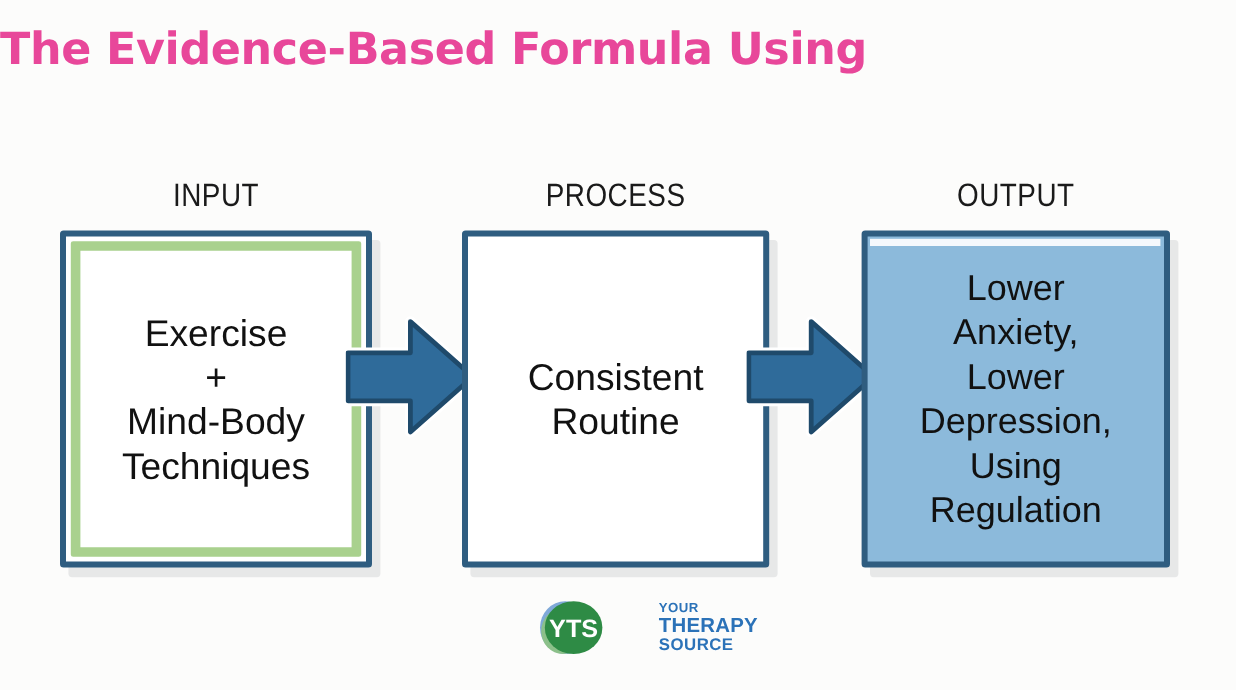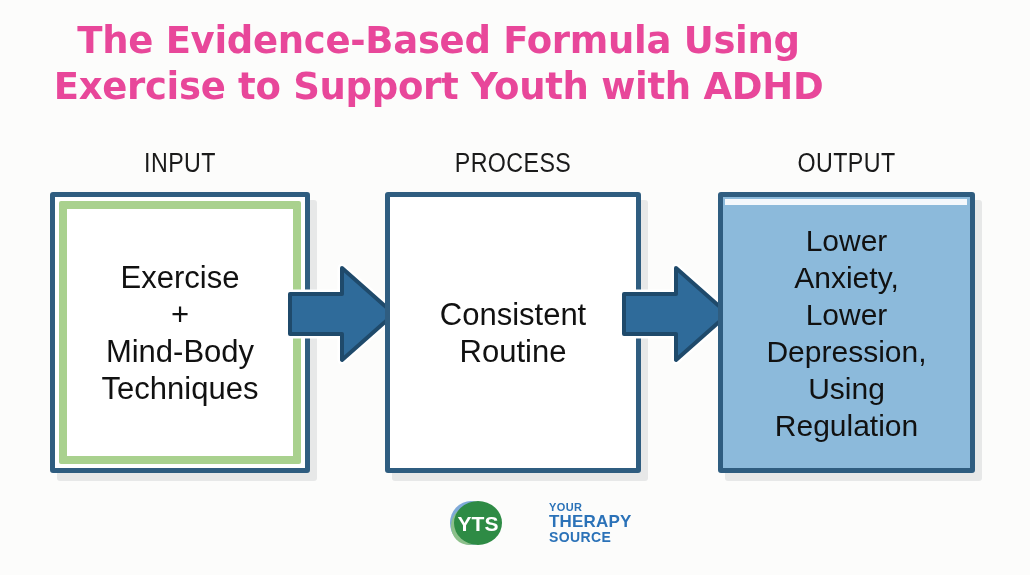--- a/index.html
+++ b/index.html
@@ -14,21 +14,20 @@
     overflow: hidden;
     position: relative;
   }
 
   
   #title-block {
     position: absolute;
     left: 0;
     top: 18px;
     width: 877px;
-    text-align: center;
   }
   .title-line {
     color: #e8479a;
     font-family: "DejaVu Sans", sans-serif;
     font-weight: bold;
     font-size: 37px;
     line-height: 46px;
     letter-spacing: -0.3px;
     white-space: nowrap;
   }
@@ -123,21 +122,20 @@
   }
   #logo-words .l1 { font-size: 11px; line-height: 12px; }
   #logo-words .l2 { font-size: 17px; line-height: 18px; letter-spacing: 0.2px; }
   #logo-words .l3 { font-size: 14px; line-height: 12px; }
 </style>
 </head>
 <body>
 
 <div id="title-block">
   <div class="title-line">The Evidence-Based Formula Using</div>
-  <div class="title-line">Exercise to Support Youth with ADHD</div>
 </div>
 
 <div id="diagram">
 
   <div class="stage-label" style="left:50px; top:148px; width:260px;">INPUT</div>
   <div class="stage-label" style="left:385px; top:148px; width:256px;">PROCESS</div>
   <div class="stage-label" style="left:718px; top:148px; width:257px;">OUTPUT</div>
 
   <div class="stage-box" id="input-box" style="left:50px; top:192px; width:260px; height:281px;">
     <div class="inner-band"></div>

